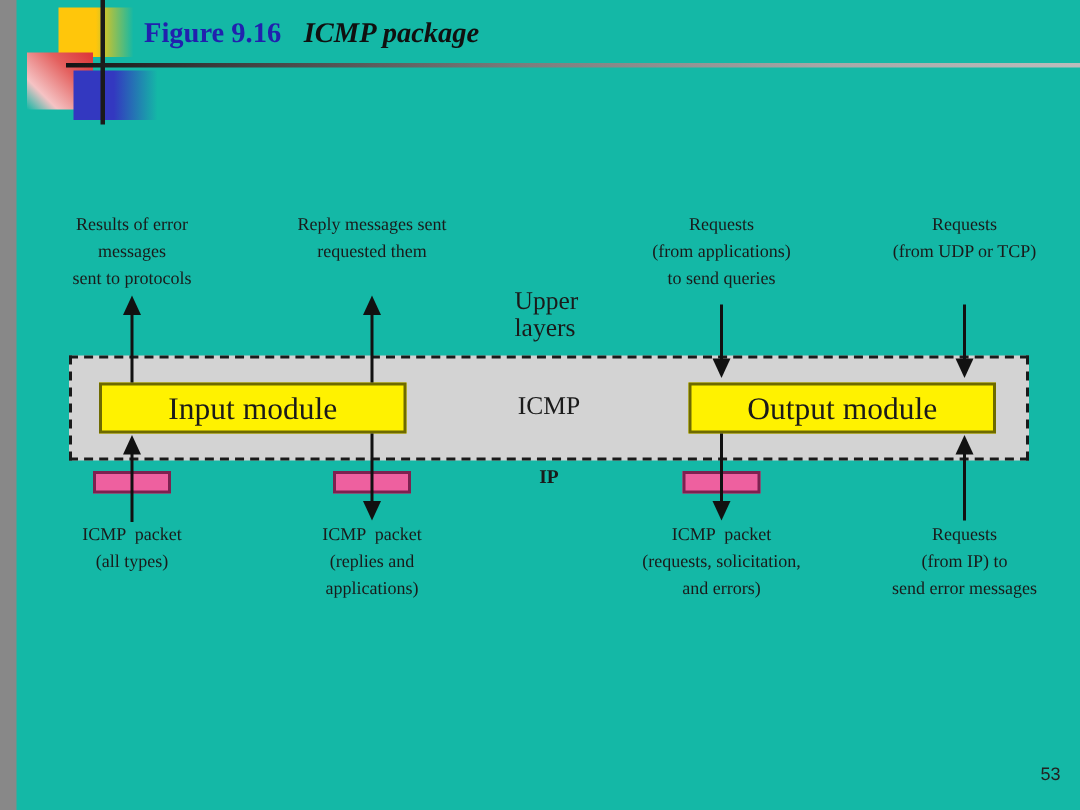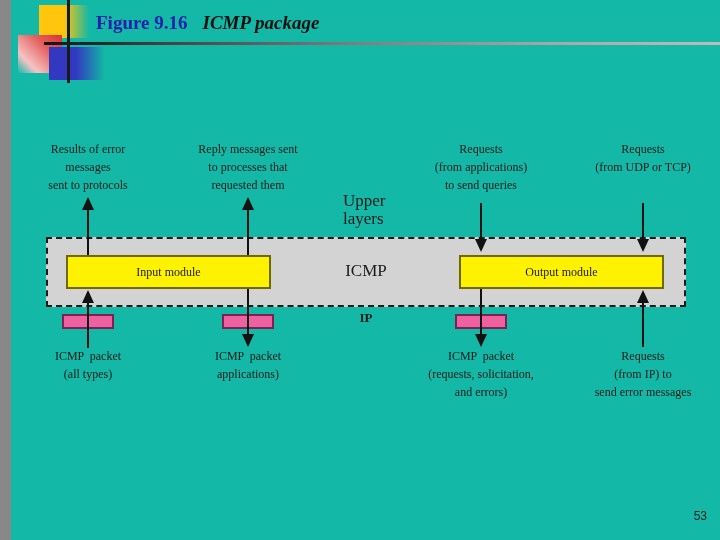--- a/index.html
+++ b/index.html
@@ -19,21 +19,21 @@
     background:linear-gradient(to right, #141414 0%, #3c3c3c 15%, #7d7d7d 45%, #a8a8a8 75%, #bdbdbd 100%); }
   .title { position:absolute; left:85px; top:12px; z-index:5; font-size:19px; font-weight:bold; white-space:pre; }
   .title .fig-label { color:#2121AE; }
   .title .fig-name { color:#101010; font-style:italic; margin-left:15px; }
 
   
   .band { position:absolute; left:35px; top:237px; width:640px; height:70px; box-sizing:border-box;
     background:#D3D3D3; border:2px dashed #1a1a1a; z-index:1; }
   .module { position:absolute; top:255px; width:205px; height:34px; box-sizing:border-box;
     background:#FFF200; border:2px solid #6e6a00; z-index:2;
-    display:flex; align-items:center; justify-content:center; font-size:12px; }
+    display:flex; align-items:center; justify-content:center; font-size:21px; }
   .module.input  { left:55px; }
   .module.output { left:448px; }
   .packet { position:absolute; top:314px; width:52px; height:15px; box-sizing:border-box;
     background:#EE609F; border:2px solid #7D2150; z-index:2; }
   .packet.p1 { left:51px; }
   .packet.p2 { left:211px; }
   .packet.p3 { left:444px; }
 
   .lbl { position:absolute; font-size:12px; line-height:18px; text-align:center; z-index:2; }
   .lbl .line { display:block; white-space:pre; }
@@ -86,21 +86,20 @@
 
   <div class="title"><span class="fig-label">Figure 9.16</span><span class="fig-name">ICMP package</span></div>
 
   <div class="lbl top1">
     <span class="line">Results of error</span>
     <span class="line">messages</span>
     <span class="line">sent to protocols</span>
   </div>
   <div class="lbl top2">
     <span class="line">Reply messages sent</span>
-    <span class="line">to processes that</span>
     <span class="line">requested them</span>
   </div>
   <div class="lbl top3">
     <span class="line">Requests</span>
     <span class="line">(from applications)</span>
     <span class="line">to send queries</span>
   </div>
   <div class="lbl top4">
     <span class="line">Requests</span>
     <span class="line">(from UDP or TCP)</span>
@@ -157,20 +156,21 @@
     <div class="head"></div>
       <div class="shaft"></div>
   </div>
 
   <div class="lbl bot1">
     <span class="line">ICMP  packet</span>
     <span class="line">(all types)</span>
   </div>
   <div class="lbl bot2">
     <span class="line">ICMP  packet</span>
+    <span class="line">(replies and</span>
     <span class="line">applications)</span>
   </div>
   <div class="lbl bot3">
     <span class="line">ICMP  packet</span>
     <span class="line">(requests, solicitation,</span>
     <span class="line">and errors)</span>
   </div>
   <div class="lbl bot4">
     <span class="line">Requests</span>
     <span class="line">(from IP) to</span>

